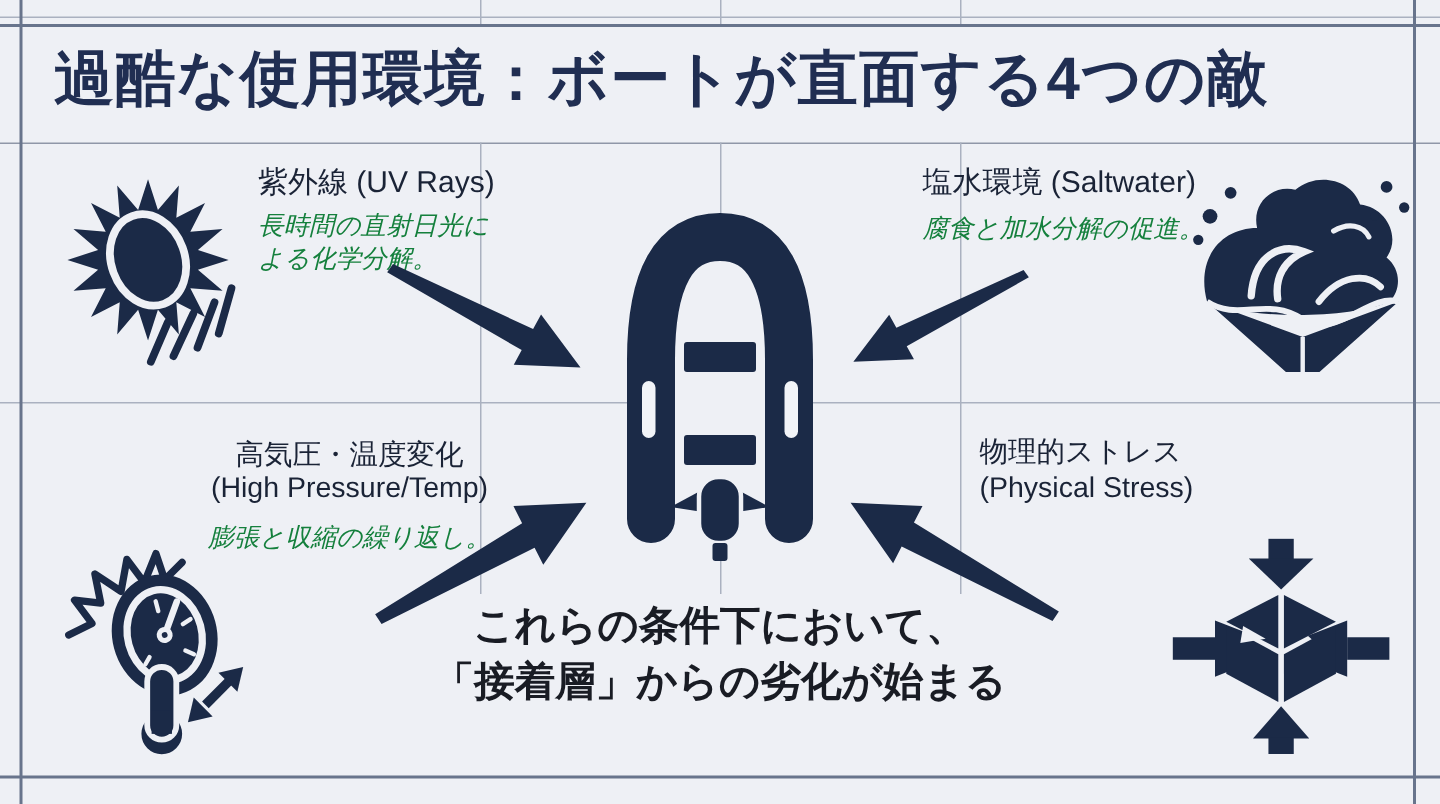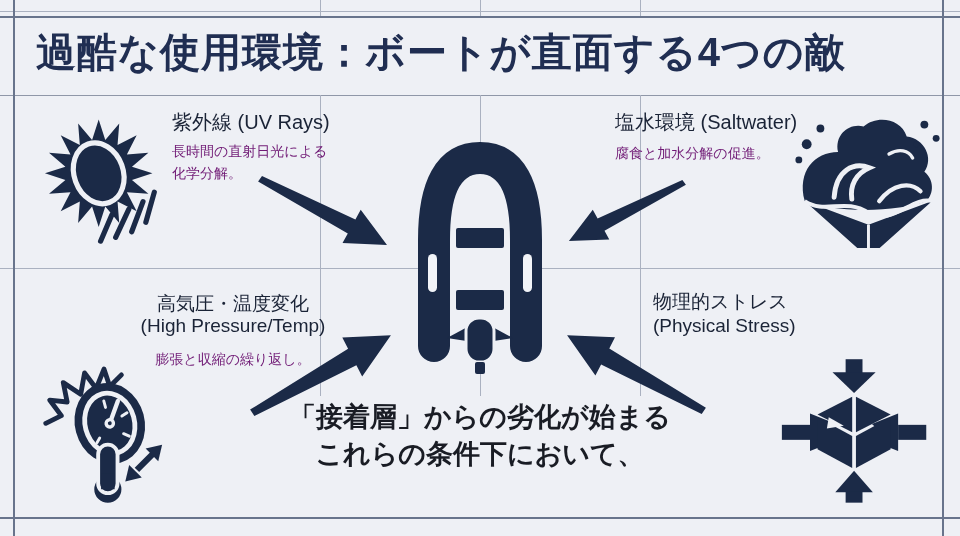--- a/index.html
+++ b/index.html
@@ -16,21 +16,21 @@
   .gl.mid{background:#8f97a8;}
   
   .main-title{
     left:36px;top:25px;width:900px;
     font-size:40px;font-weight:800;letter-spacing:1px;
     color:#202e52;white-space:nowrap;
   }
   
   .q-head{font-size:20px;font-weight:400;color:#1a2336;white-space:nowrap;line-height:24px;}
   .q-head.sm{font-size:19px;}
-  .q-body{font-size:14px;color:#701a75;line-height:22px;}
+  .q-body{font-size:17px;color:#15803d;line-height:22px;font-style:italic;}
   .center-x{text-align:center;}
   
   .statement{
     left:215px;top:399px;width:530px;text-align:center;
     font-size:27px;font-weight:800;color:#191c24;line-height:37px;
   }
   .arrow-svg{position:absolute;}
   .flip-x{transform:scale(-1,1);}
   .flip-y{transform:scale(1,-1);}
   .flip-xy{transform:scale(-1,-1);}
@@ -167,17 +167,17 @@
     <polygon fill="#1b2a47" points="4,0 97.4,43.4 102.7,33.7 129,69 84.5,67.1 89.8,57.4 0.1,5.5"></polygon>
   </svg>
   <svg class="arrow-svg flip-y" style="left:250px;top:334px;" width="142" height="82" viewBox="0 0 130 70" preserveAspectRatio="none">
     <polygon fill="#1b2a47" points="4,0 97.4,43.4 102.7,33.7 129,69 84.5,67.1 89.8,57.4 0.1,5.5"></polygon>
   </svg>
   <svg class="arrow-svg flip-xy" style="left:566px;top:334px;" width="140" height="80" viewBox="0 0 130 70" preserveAspectRatio="none">
     <polygon fill="#1b2a47" points="4,0 97.4,43.4 102.7,33.7 129,69 84.5,67.1 89.8,57.4 0.1,5.5"></polygon>
   </svg>
 
   <div class="abs statement">
+    <div>これらの条件下において、</div>
     <div>「接着層」からの劣化が始まる</div>
-    <div>これらの条件下において、</div>
   </div>
 
 </div>
 
 </body></html>

